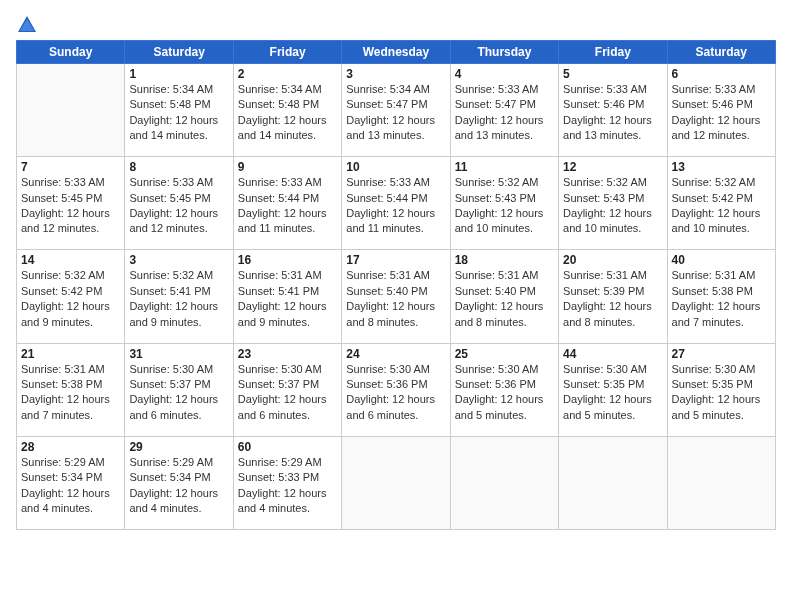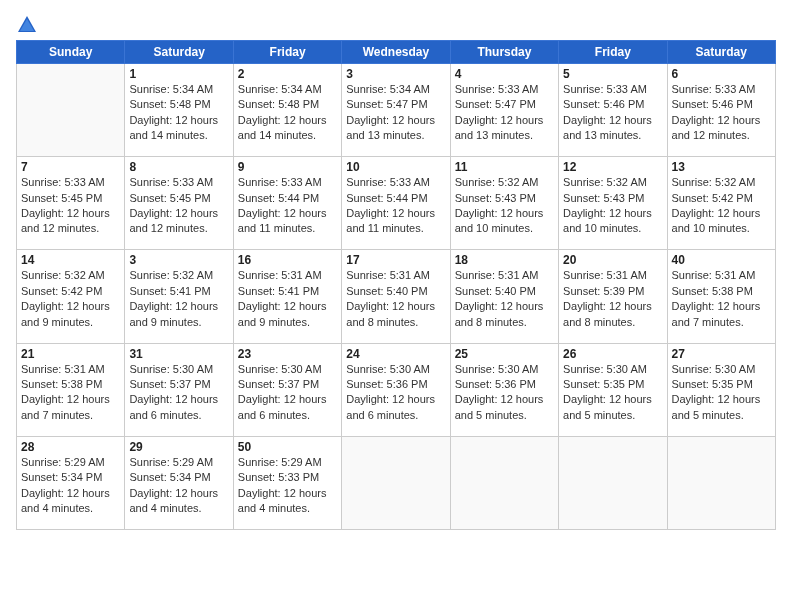--- a/index.html
+++ b/index.html
@@ -311,21 +311,21 @@
 and 6 minutes.</div>
           </td>
           <td>
             <span class="day-num">25</span>
             <div class="day-info" style="white-space: pre-line;">Sunrise: 5:30 AM
 Sunset: 5:36 PM
 Daylight: 12 hours
 and 5 minutes.</div>
           </td>
           <td>
-            <span class="day-num">26</span>
+            <span class="day-num">44</span>
             <div class="day-info" style="white-space: pre-line;">Sunrise: 5:30 AM
 Sunset: 5:35 PM
 Daylight: 12 hours
 and 5 minutes.</div>
           </td>
           <td>
             <span class="day-num">27</span>
             <div class="day-info" style="white-space: pre-line;">Sunrise: 5:30 AM
 Sunset: 5:35 PM
 Daylight: 12 hours
@@ -341,21 +341,21 @@
 and 4 minutes.</div>
           </td>
           <td>
             <span class="day-num">29</span>
             <div class="day-info" style="white-space: pre-line;">Sunrise: 5:29 AM
 Sunset: 5:34 PM
 Daylight: 12 hours
 and 4 minutes.</div>
           </td>
           <td>
-            <span class="day-num">50</span>
+            <span class="day-num">60</span>
             <div class="day-info" style="white-space: pre-line;">Sunrise: 5:29 AM
 Sunset: 5:33 PM
 Daylight: 12 hours
 and 4 minutes.</div>
           </td>
           <td class="empty"></td>
           <td class="empty"></td>
           <td class="empty"></td>
           <td class="empty"></td>
         </tr>

